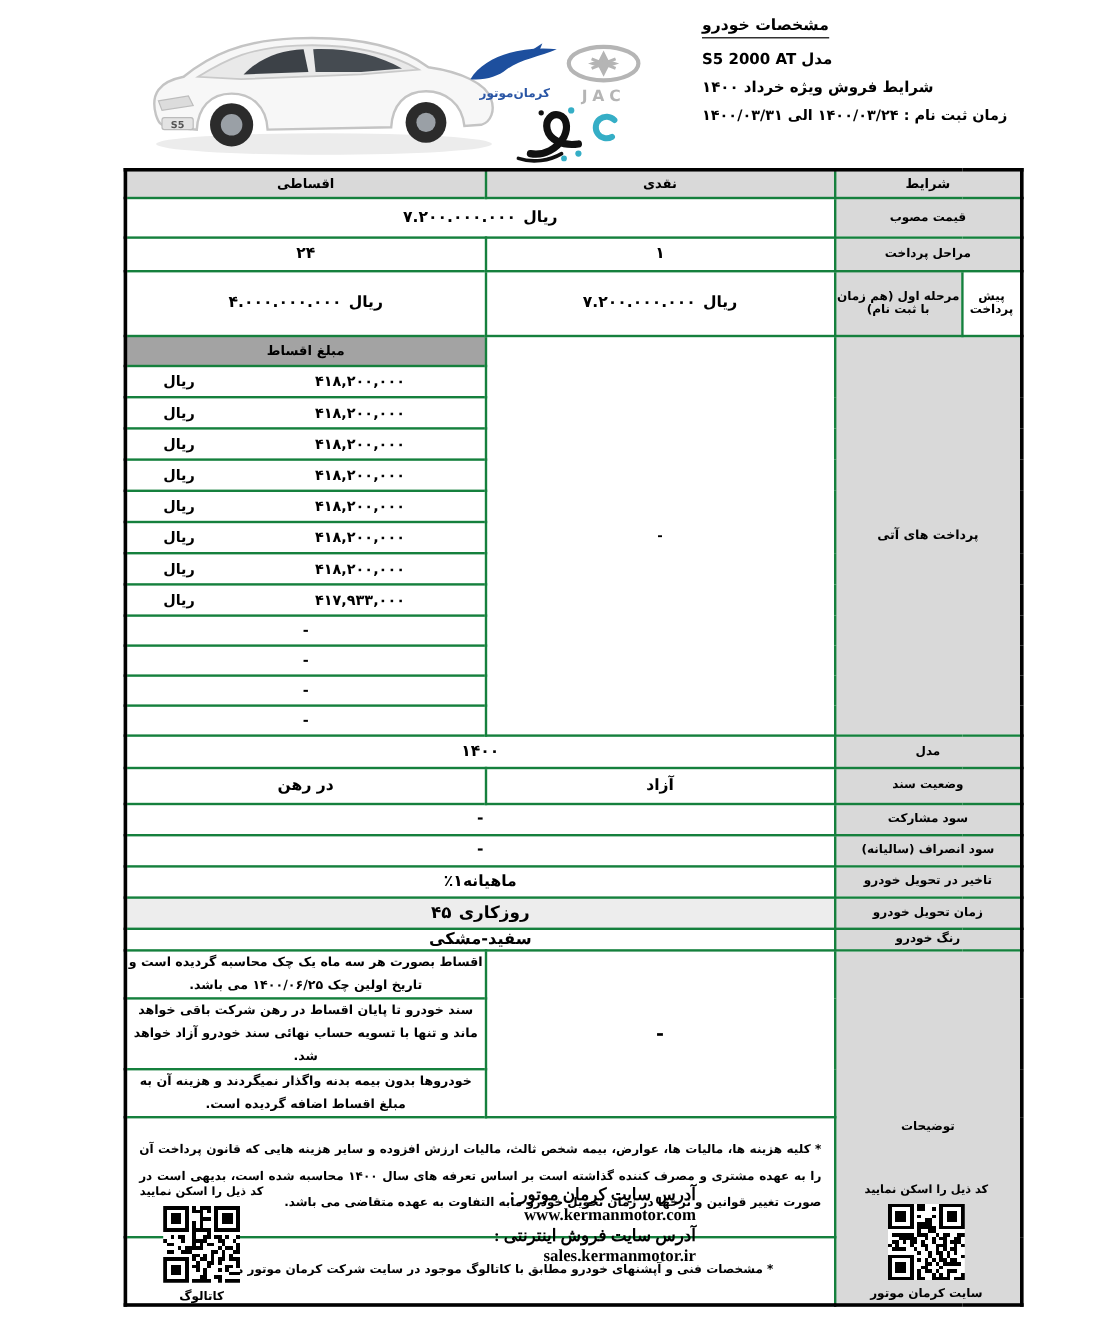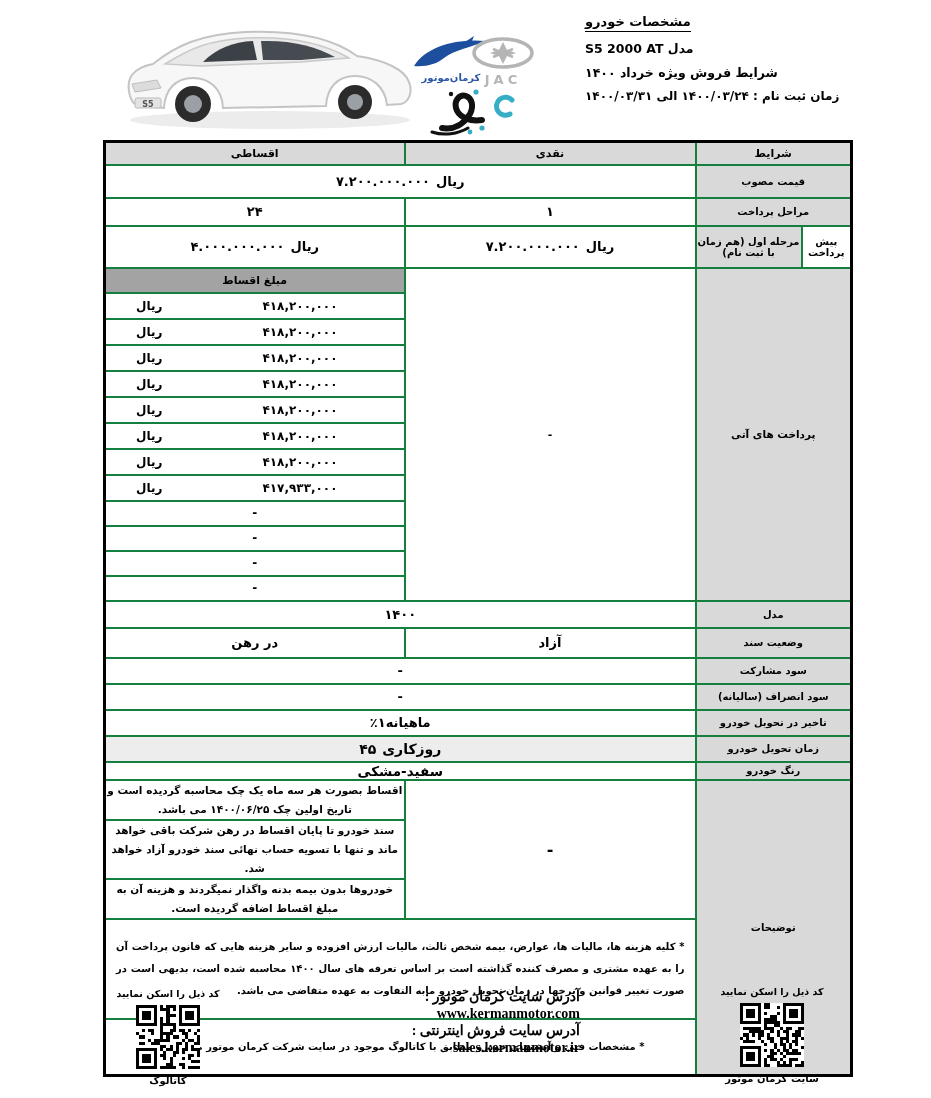--- a/index.html
+++ b/index.html
@@ -1,21 +1,21 @@
 <!DOCTYPE html>
 <html lang="fa"><head>
 <meta charset="utf-8">
 <style>
   * { box-sizing: border-box; margin: 0; padding: 0; }
   html,body { width:931px; height:1098px; background:#fff; font-family:"DejaVu Sans","Liberation Sans",sans-serif; }
   body { position:relative; overflow:hidden; color:#000; }
 
   
   .car-wrap { position:absolute; left:105px; top:8px; width:330px; height:126px; }
-  .logo-kerman { position:absolute; left:410px; top:36px; width:82px; height:50px; }
+  .logo-kerman { position:absolute; left:388px; top:36px; width:82px; height:50px; }
   .logo-jac { position:absolute; left:470px; top:36px; width:66px; height:52px; }
   .logo-calli { position:absolute; left:424px; top:84px; width:94px; height:52px; }
 
   .header-info { position:absolute; top:14px; right:26px; width:320px;
     display:flex; flex-direction:column; align-items:flex-end; gap:9px;
     direction:rtl; text-align:right; font-weight:bold; }
   .hi-title { font-size:13px; border-bottom:1.5px solid #000; padding-bottom:2px; }
   .hi-line { font-size:12.5px; }
   .hi-line.small { font-size:12px; }
   .hi-line.big { font-size:13.5px; }
@@ -25,21 +25,21 @@
     border-collapse:collapse; table-layout:fixed; direction:rtl;
     border:3px solid #000; }
   table.sheet td { border:2px solid #15803d; vertical-align:middle; text-align:center;
     font-weight:bold; overflow:hidden; padding:0; }
   td.lbl { background:#d9d9d9; font-size:10px; }
   td.white-lbl { background:#fff; font-size:10px; }
   td.val { font-size:13px; }
   .r-head td { height:23px; font-size:11px; }
   .r-price td { height:33px; }
   .r-stage td { height:28px; }
-  .r-down td { height:42px; }
+  .r-down td { height:54px; }
   .r-sub td { height:25px; font-size:11px; }
   td.subhead { background:#a3a3a3; }
   .r-amt td { height:26px; }
   .r-dash td { height:25px; border-top-width:1px; border-bottom-width:1px; font-size:12px; }
   .r-model td { height:27px; }
   .r-doc td { height:30px; }
   .r-p26 td { height:26px; }
   .r-color td { height:17px; }
   .r-exp td { height:40px; }
   .r-exp3 td { height:38px; }

